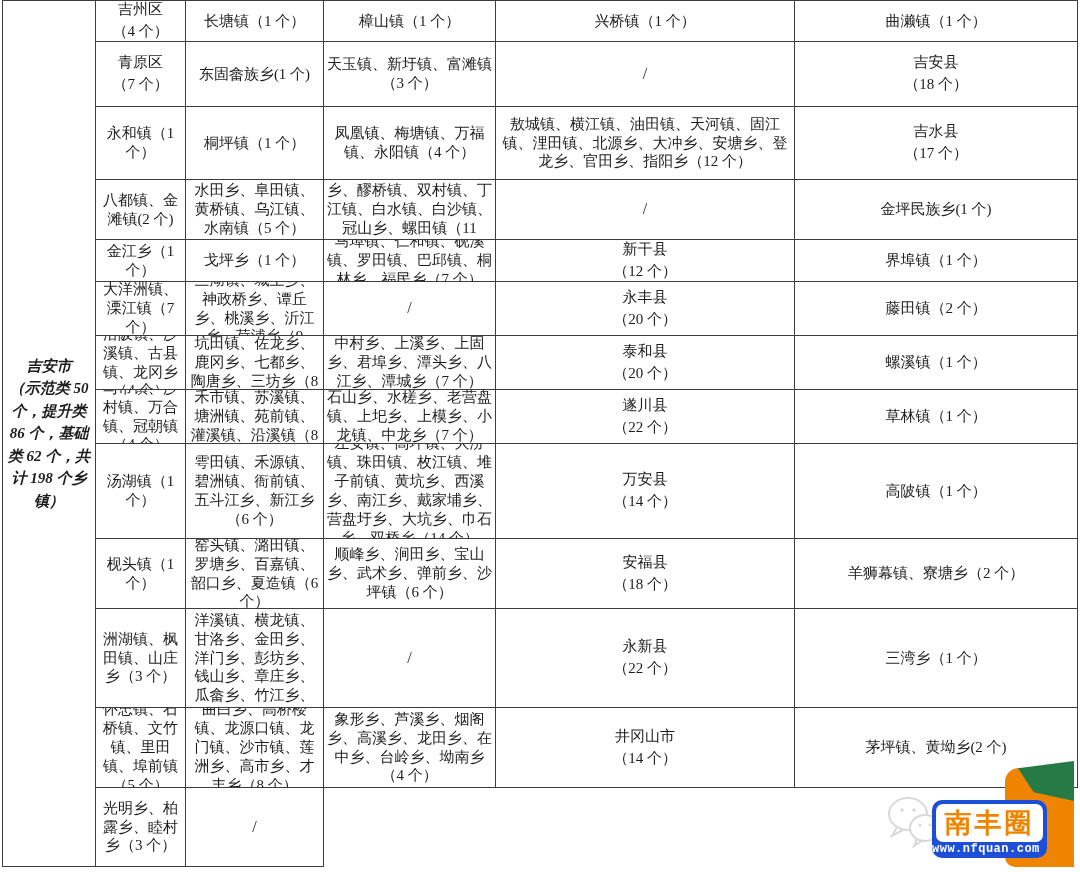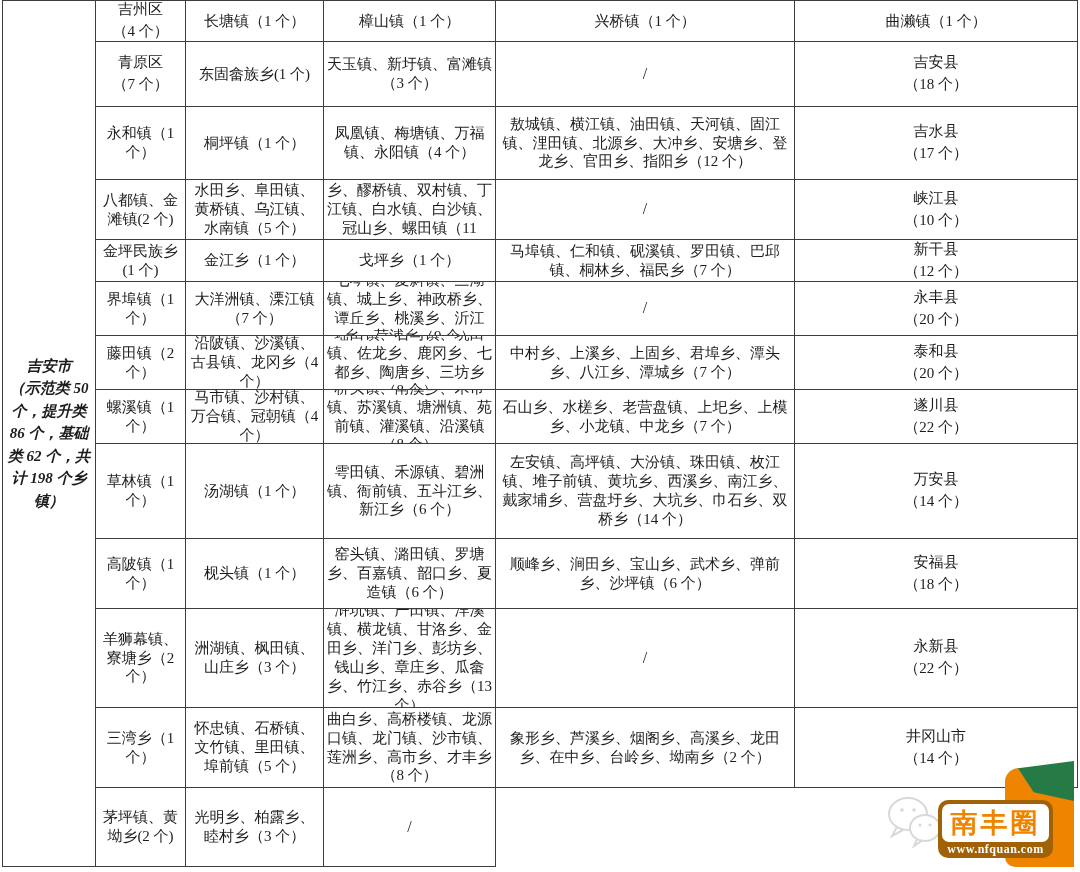--- a/index.html
+++ b/index.html
@@ -31,30 +31,30 @@
   .county{line-height:1.45;}
   .slash{font-size:16px;}
 
   
   .wm{position:absolute;left:880px;top:725px;width:200px;height:147px;pointer-events:none;}
   .wm-orange{position:absolute;left:125px;top:43px;width:69px;height:99px;
              background:#ee8400;border-radius:14px 4px 0 10px;}
   .wm-green{position:absolute;left:138px;top:36px;width:56px;height:40px;
             background:#267a46;
             clip-path:polygon(0% 18%,100% 0%,100% 100%,28% 78%);}
-  .wm-card{position:absolute;left:58px;top:75px;width:115px;height:58px;
-           background:#a16207;border-radius:10px;overflow:hidden;}
+  .wm-card{position:absolute;left:52px;top:75px;width:115px;height:58px;
+           background:#1d4ed8;border-radius:10px;overflow:hidden;}
   .wm-white{position:absolute;left:4px;top:4px;width:107px;height:38px;
             background:#ffffff;border-radius:7px;
             display:flex;align-items:center;justify-content:center;}
   .wm-logo-text{color:#ee8400;font-weight:bold;font-size:27px;letter-spacing:3px;
                 font-family:"Liberation Sans","DejaVu Sans",sans-serif;line-height:1;}
-  .wm-url{position:absolute;left:0;top:42px;width:115px;text-align:center;
+  .wm-url{position:absolute;left:0;top:42px;width:115px;
           color:#ffffff;font-weight:bold;font-size:12px;letter-spacing:0.5px;
-          font-family:Liberation Serif, serif;}
+          font-family:Liberation Mono, monospace;}
   .wm-wechat{position:absolute;left:4px;top:67px;width:60px;height:58px;opacity:0.55;}
 </style>
 </head>
 <body>
 
 <div class="page">
   <div class="tbl">
 
     <div class="cell city">
       <span>吉安市</span>
@@ -89,24 +89,20 @@
 
     <div class="cell county">
       <span>吉水县</span>
       <span>（17 个）</span>
     </div>
     <div class="cell">八都镇、金滩镇(2 个)</div>
     <div class="cell">水田乡、阜田镇、黄桥镇、乌江镇、水南镇（5 个）</div>
     <div class="cell">枫江镇、盘谷镇、尚贤乡、醪桥镇、双村镇、丁江镇、白水镇、白沙镇、冠山乡、螺田镇（11 个）</div>
     <div class="cell slash">/</div>
 
-    <div class="cell county">
-      <span>峡江县</span>
-      <span>（10 个）</span>
-    </div>
     <div class="cell">金坪民族乡(1 个)</div>
     <div class="cell">金江乡（1 个）</div>
     <div class="cell">戈坪乡（1 个）</div>
     <div class="cell">马埠镇、仁和镇、砚溪镇、罗田镇、巴邱镇、桐林乡、福民乡（7 个）</div>
 
     <div class="cell county">
       <span>新干县</span>
       <span>（12 个）</span>
     </div>
     <div class="cell">界埠镇（1 个）</div>
@@ -159,21 +155,21 @@
     <div class="cell">浒坑镇、严田镇、洋溪镇、横龙镇、甘洛乡、金田乡、洋门乡、彭坊乡、钱山乡、章庄乡、瓜畲乡、竹江乡、赤谷乡（13 个）</div>
     <div class="cell slash">/</div>
 
     <div class="cell county">
       <span>永新县</span>
       <span>（22 个）</span>
     </div>
     <div class="cell">三湾乡（1 个）</div>
     <div class="cell">怀忠镇、石桥镇、文竹镇、里田镇、埠前镇（5 个）</div>
     <div class="cell">曲白乡、高桥楼镇、龙源口镇、龙门镇、沙市镇、莲洲乡、高市乡、才丰乡（8 个）</div>
-    <div class="cell">象形乡、芦溪乡、烟阁乡、高溪乡、龙田乡、在中乡、台岭乡、坳南乡（2 个）</div>
+    <div class="cell">象形乡、芦溪乡、烟阁乡、高溪乡、龙田乡、在中乡、台岭乡、坳南乡（4 个）</div>
 
     <div class="cell county">
       <span>井冈山市</span>
       <span>（14 个）</span>
     </div>
     <div class="cell">茅坪镇、黄坳乡(2 个)</div>
     <div class="cell">光明乡、柏露乡、睦村乡（3 个）</div>
     <div class="cell slash">/</div>
 
   </div>

